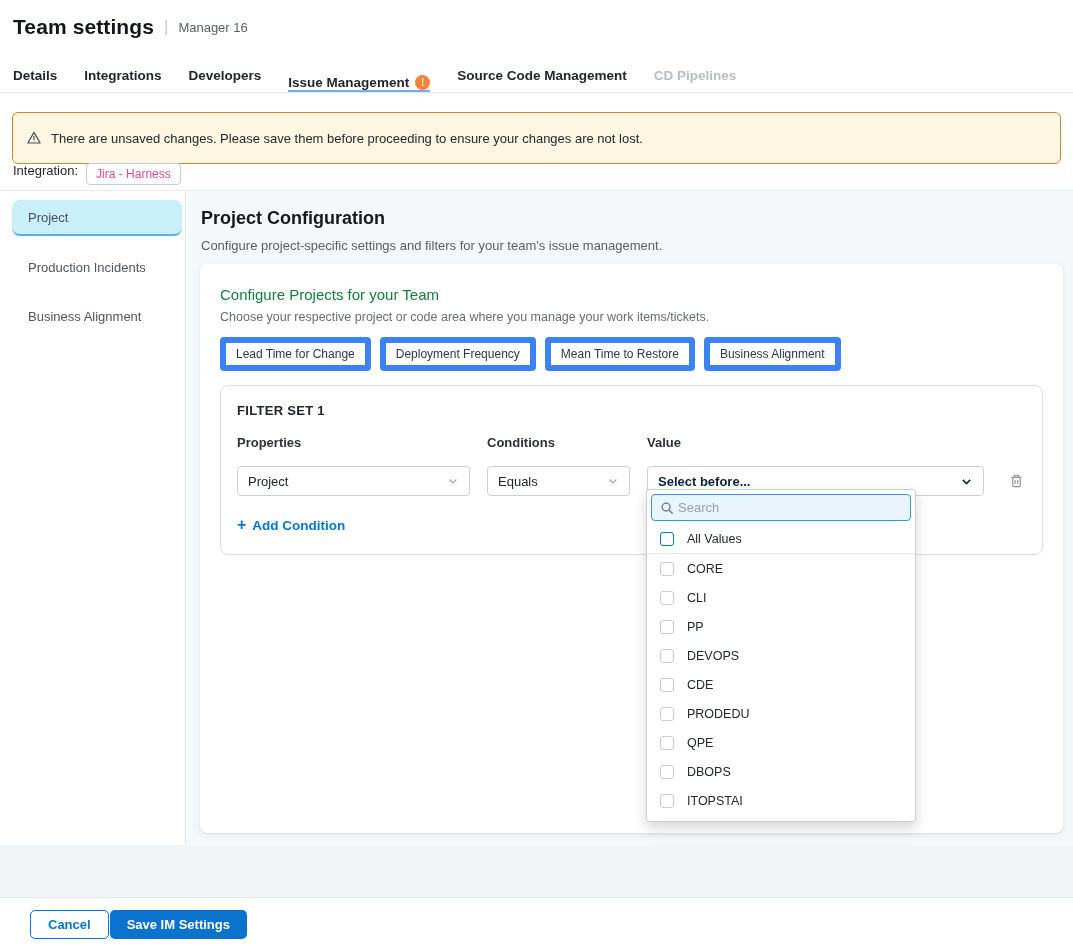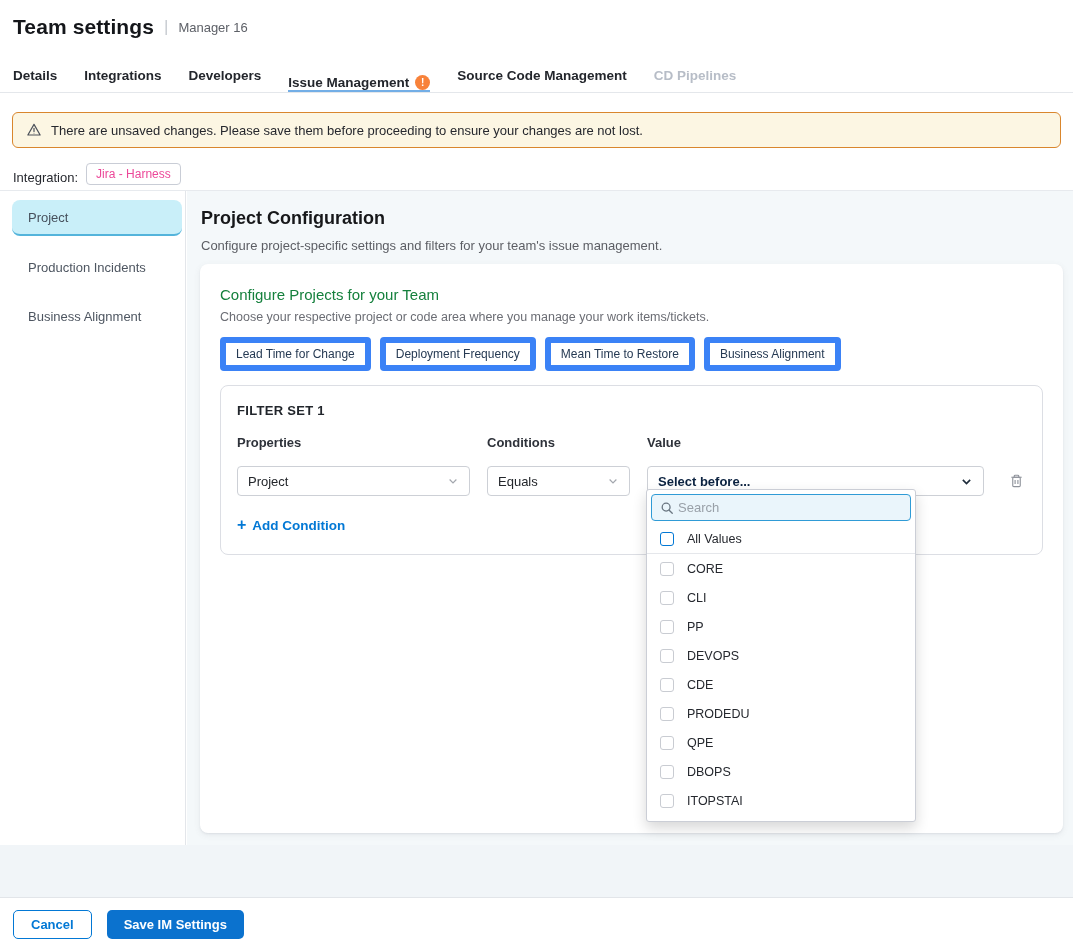--- a/index.html
+++ b/index.html
@@ -18,26 +18,26 @@
   .tabs { position:absolute; top:58px; left:0; right:0; height:35px; border-bottom:1px solid #e4e7eb;
           display:flex; gap:27px; padding:0 13px; align-items:stretch; }
   .tab { font-size:13.5px; font-weight:600; color:#23262c; display:flex; align-items:center; gap:6px;
          border-bottom:2px solid transparent; padding-top:2px; cursor:pointer; }
   .tab.active { border-bottom-color:#73aee6;align-items:flex-end; }
   .tab.disabled { color:#b7bdc7; cursor:default; }
   .badge { width:15px; height:15px; border-radius:50%; background:#f8823a; color:#fff; font-size:10px;
            font-weight:bold; display:inline-flex; align-items:center; justify-content:center; line-height:1; }
 
   
-  .banner { position:absolute; top:112px; left:12px; width:1049px; height:36px; background:#fcf6e3;
+  .banner { position:absolute; top:112px; left:12px; width:1049px; height:52px; background:#fcf6e3;
             border:1px solid #d9862d; border-radius:6px; display:flex; align-items:center; gap:9px;
             padding:0 13px; font-size:13px; color:#26282e; }
 
   
-  .integration-row { position:absolute; top:163px; left:13px; display:flex; align-items:flex-end; gap:8px;
+  .integration-row { position:absolute; top:163px; left:13px; display:flex; align-items:flex-start; gap:8px;
                      font-size:13px; color:#26282e; }
   .chip-integration { border:1px solid #c9cdd6; border-radius:4px; padding:3px 9px; font-size:12px;
                       color:#ec4899; background:#fff; cursor:pointer; }
 
   .divider-h { position:absolute; top:190px; left:0; right:0; height:1px; background:#e7eaee; }
 
   
   .sidebar { position:absolute; top:191px; left:0; width:186px; bottom:106px; background:#fff;
              border-right:1px solid #e3e6ea; padding-top:9px; }
   .side-item { margin:0 3px 13px 12px; height:36px; display:flex; align-items:center; padding:0 16px;
@@ -84,21 +84,21 @@
   .search-wrap input::placeholder { color:#99a0a8; }
   .dd-row { height:29px; display:flex; align-items:center; gap:13px; padding:0 13px; cursor:pointer; }
   .dd-row.all-values { border-bottom:1px solid #e5e7eb; }
   .cb { width:14px; height:14px; border:1.5px solid #c9ccd2; border-radius:3px; background:#fff; flex:none; }
   .cb.blue { border-color:#0278d5; }
   .dd-label { font-size:12.5px; color:#25282e; }
 
   
   .bottom-strip { position:absolute; top:845px; left:0; right:0; height:52px; background:#f1f5f8; }
   .footer { position:absolute; top:897px; left:0; right:0; height:54px; background:#fff;
-            border-top:1px solid #e2e5e9; display:flex; align-items:center; gap:15px; padding:0 13px; }
+            border-top:1px solid #e2e5e9; display:flex; align-items:center; gap:1px; padding:0 30px; }
   .btn { font-family:inherit; font-size:13px; font-weight:bold; border-radius:5px; height:29px;
          padding:0 17px; cursor:pointer; }
   .btn-cancel { background:#fff; border:1px solid #0278d5; color:#0278d5; }
   .btn-save { background:#0b72ce; border:none; color:#fff; }
 
   .icon { display:inline-flex; flex:none; }
 </style>
 </head>
 <body>
 

